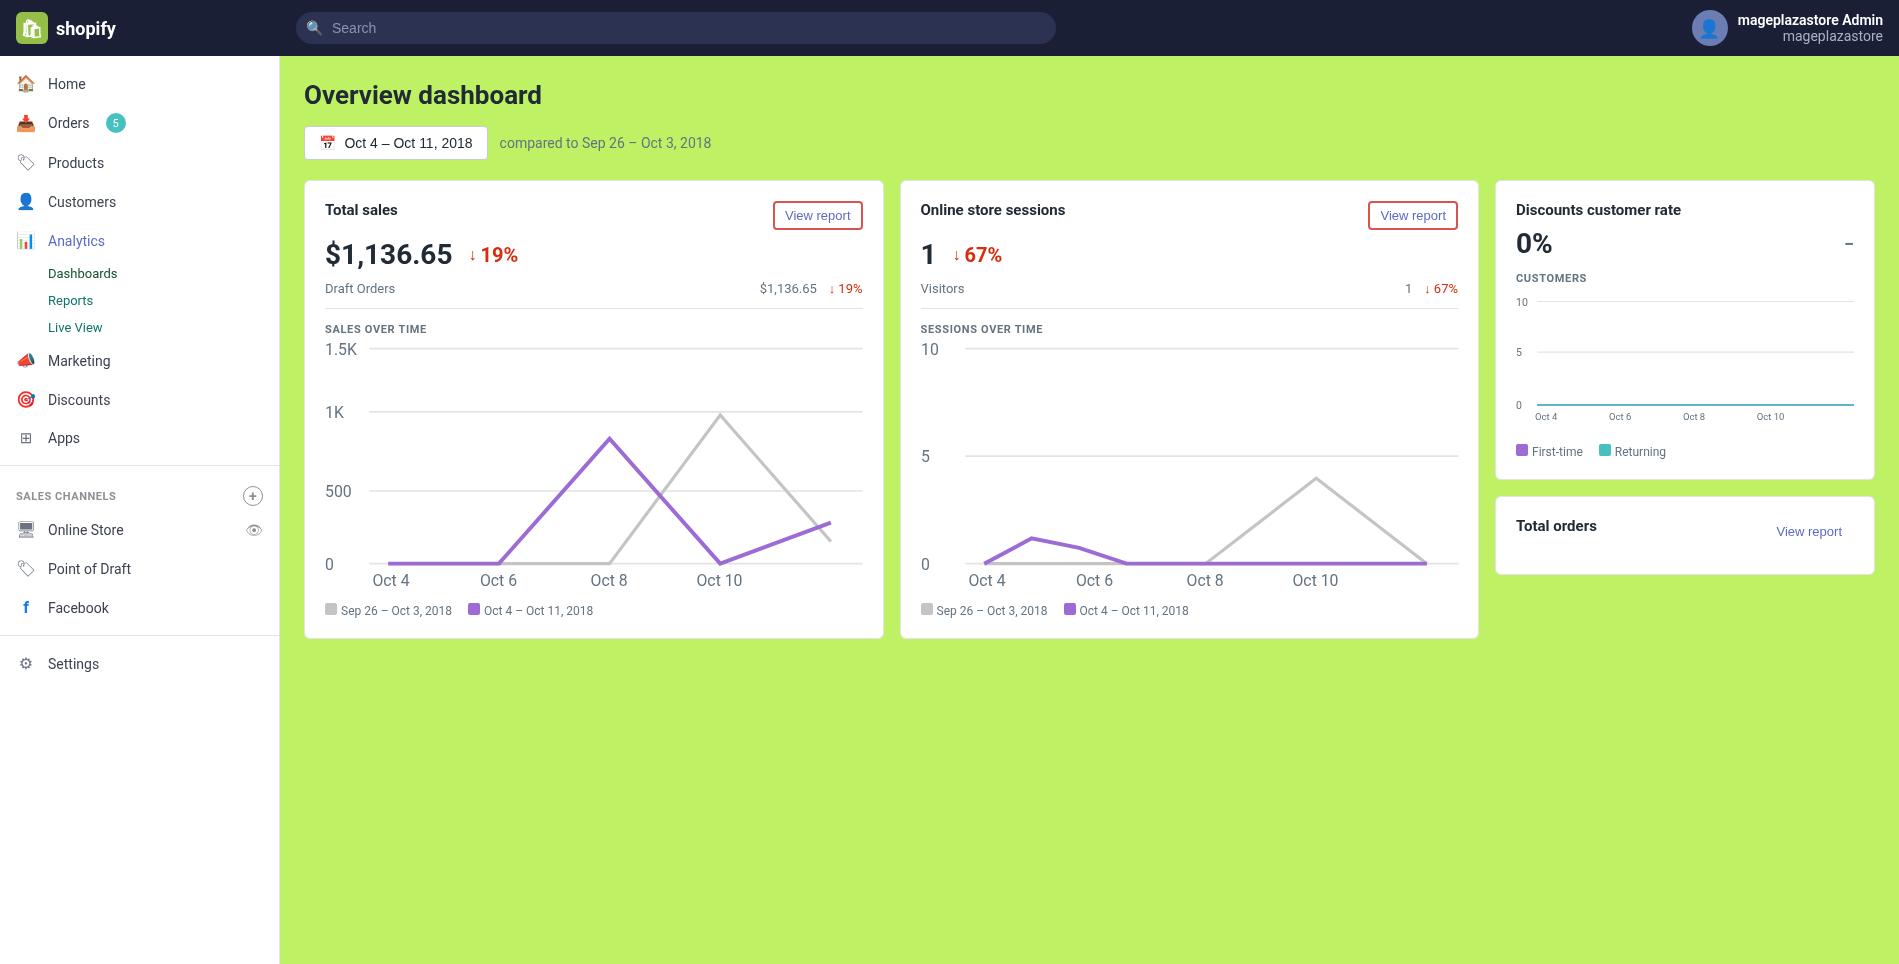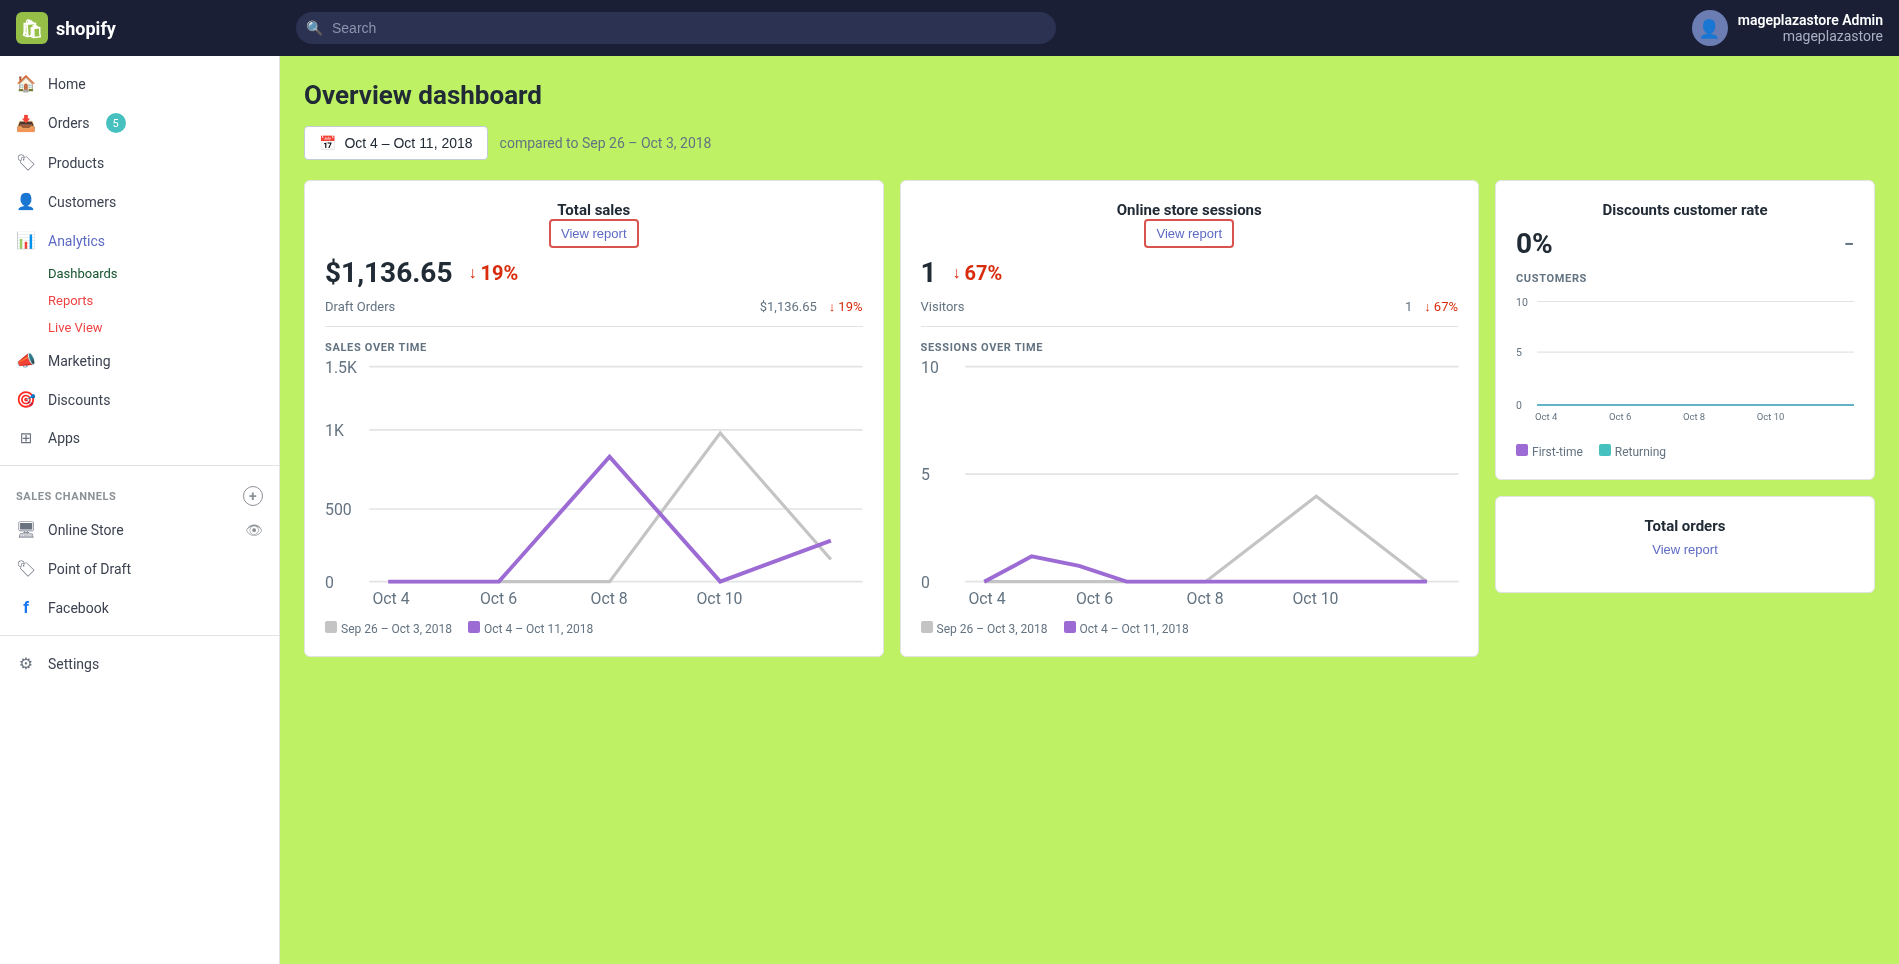--- a/index.html
+++ b/index.html
@@ -122,21 +122,21 @@
       height: 20px;
       font-size: 11px;
       display: flex;
       align-items: center;
       justify-content: center;
       margin-left: 4px;
     }
     .sidebar-sub {
       padding: 6px 16px 6px 48px;
       font-size: 13px;
-      color: #ef4444;
+      color: #0f766e;
       cursor: pointer;
     }
     .sidebar-sub.active { color: #14532d; }
     .sidebar-section-label {
       padding: 12px 16px 4px;
       font-size: 11px;
       font-weight: 700;
       color: #8c9196;
       letter-spacing: 0.05em;
       display: flex;
@@ -204,24 +204,23 @@
       gap: 16px;
     }
     .card {
       background: white;
       border-radius: 6px;
       border: 1px solid #e1e3e5;
       padding: 20px;
     }
     .card-header {
       display: flex;
-      align-items: center;
+      align-items: flex-start;
       justify-content: space-between;
       margin-bottom: 8px;
-      flex-direction: column;
     }
     .card-title {
       font-size: 15px;
       font-weight: 700;
       color: #212b36;
     }
     .view-report-btn {
       border: 2px solid #d9534f;
       color: #5c6ac4;
       background: white;

